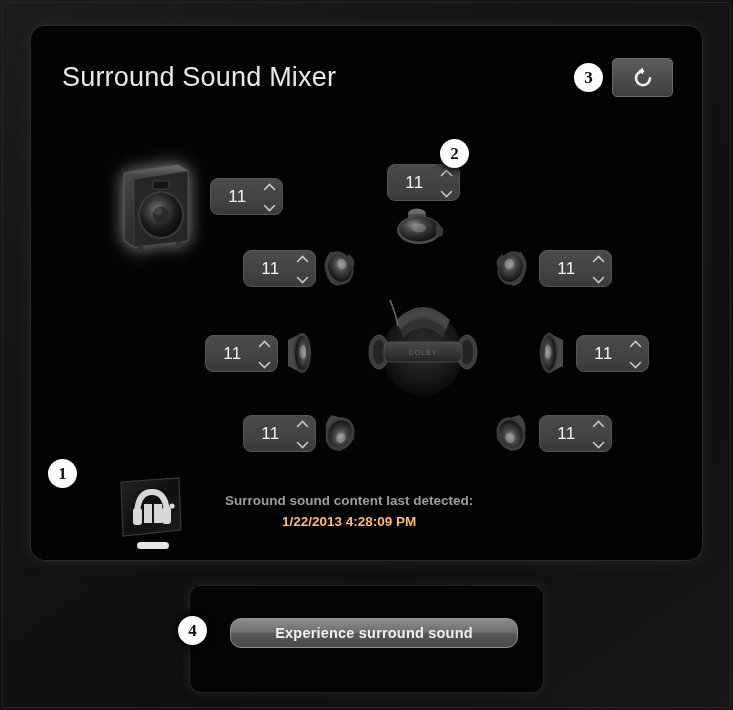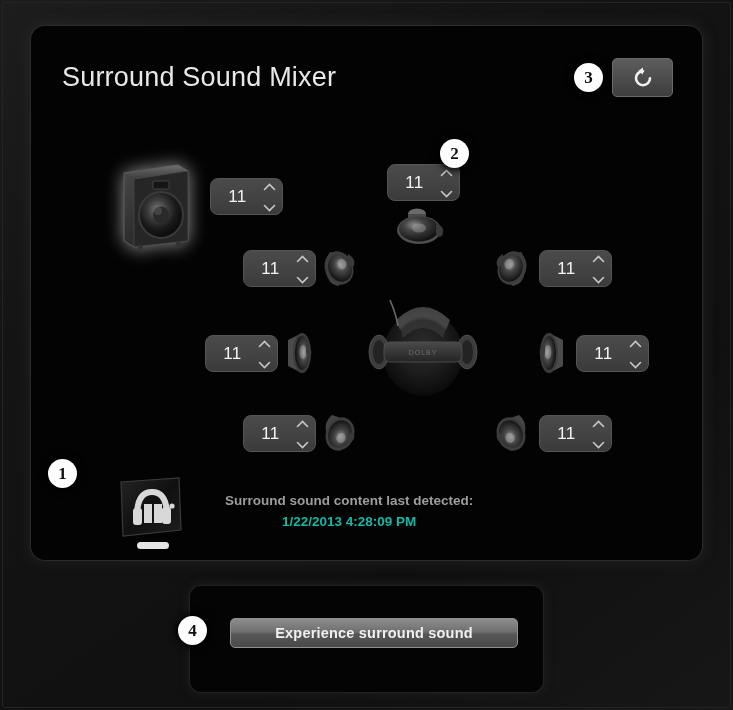--- a/index.html
+++ b/index.html
@@ -138,21 +138,21 @@
   .status-text {
     position: absolute;
     left: 194px; top: 464px;
     font-size: 13.5px;
     font-weight: 700;
     color: #9d9d9d;
     line-height: 21px;
     white-space: nowrap;
     text-align: center;
   }
-  .status-text .ts { color: #14b8a6; }
+  .status-text .ts { color: #fdba74; }
 
   
   .head-graphic {
     position: absolute;
     left: 335px; top: 266px;
     width: 114px; height: 114px;
   }
 
   
   .bottom-panel {
@@ -160,21 +160,21 @@
     left: 190px; top: 586px;
     width: 353px; height: 106px;
     background: #040404;
     border-radius: 11px;
     box-shadow: 0 0 0 1px #232323, 0 0 10px 2px rgba(55,55,55,0.3);
   }
   .experience-btn {
     position: absolute;
     left: 230px; top: 618px;
     width: 288px; height: 30px;
-    border-radius: 5px;
+    border-radius: 11px;
     background: linear-gradient(180deg, #8d8d8d 0%, #6f6f6f 45%, #565656 55%, #4a4a4a 100%);
     border: 1px solid #909090;
     color: #f0f0f0;
     font-size: 14.5px;
     font-weight: 700;
     display: flex;
     align-items: center;
     justify-content: center;
     cursor: pointer;
     letter-spacing: 0.2px;

